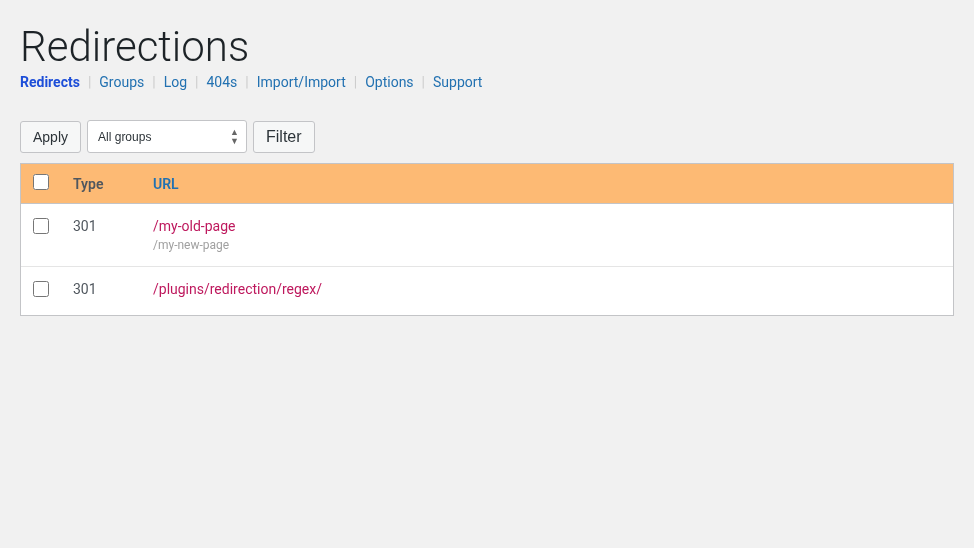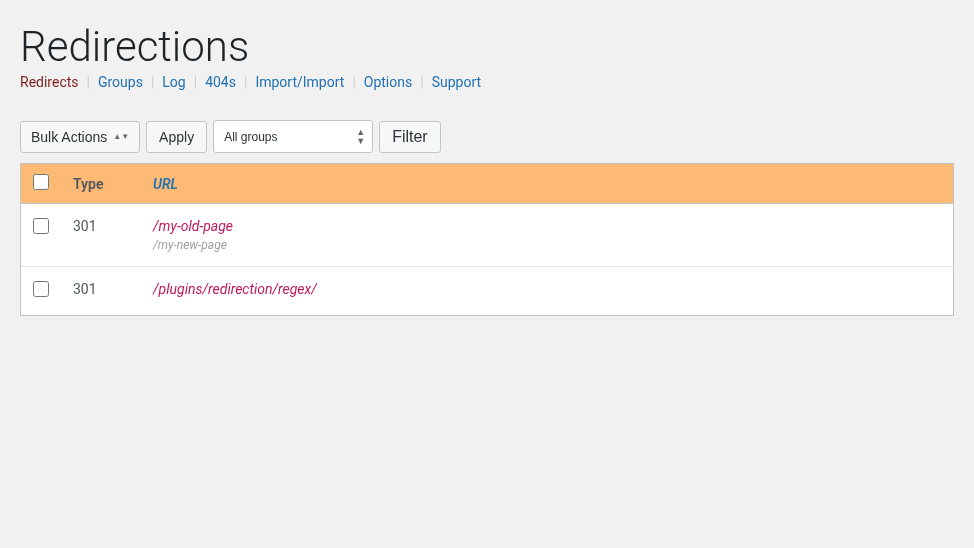--- a/index.html
+++ b/index.html
@@ -30,22 +30,22 @@
     }
 
     .nav-item {
       font-size: 14px;
       color: #2271b1;
       cursor: pointer;
       text-decoration: none;
     }
 
     .nav-item.active {
-      color: #7f1d1d;
-      font-weight: 400;
+      color: #1d4ed8;
+      font-weight: 700;
       cursor: default;
     }
 
     .nav-separator {
       color: #ccc;
       margin: 0 8px;
       font-size: 14px;
     }
 
     .toolbar {
@@ -177,21 +177,20 @@
     }
 
     .type-col {
       width: 80px;
       color: #50575e;
       font-size: 14px;
     }
 
     .url-col {
       color: #2271b1;
-      font-style: italic;
     }
 
     .url-primary {
       color: #be185d;
       display: block;
       margin-bottom: 4px;
     }
 
     .url-secondary {
       color: #a0a0a0;
@@ -225,24 +224,20 @@
   <a class="nav-item">404s</a>
   <span class="nav-separator">|</span>
   <a class="nav-item">Import/Import</a>
   <span class="nav-separator">|</span>
   <a class="nav-item">Options</a>
   <span class="nav-separator">|</span>
   <a class="nav-item">Support</a>
 </nav>
 
 <div class="toolbar">
-  <button class="bulk-actions-btn">
-    <span>Bulk Actions</span>
-    <span class="bulk-actions-arrows">▲▼</span>
-  </button>
 
   <button class="apply-btn">Apply</button>
 
   <div class="select-wrapper">
     <select class="groups-select"><option>All groups</option><option>Default Group</option></select>
     <span class="select-arrows">▲<br>▼</span>
   </div>
 
   <button class="filter-btn">Filter</button>
 </div>

